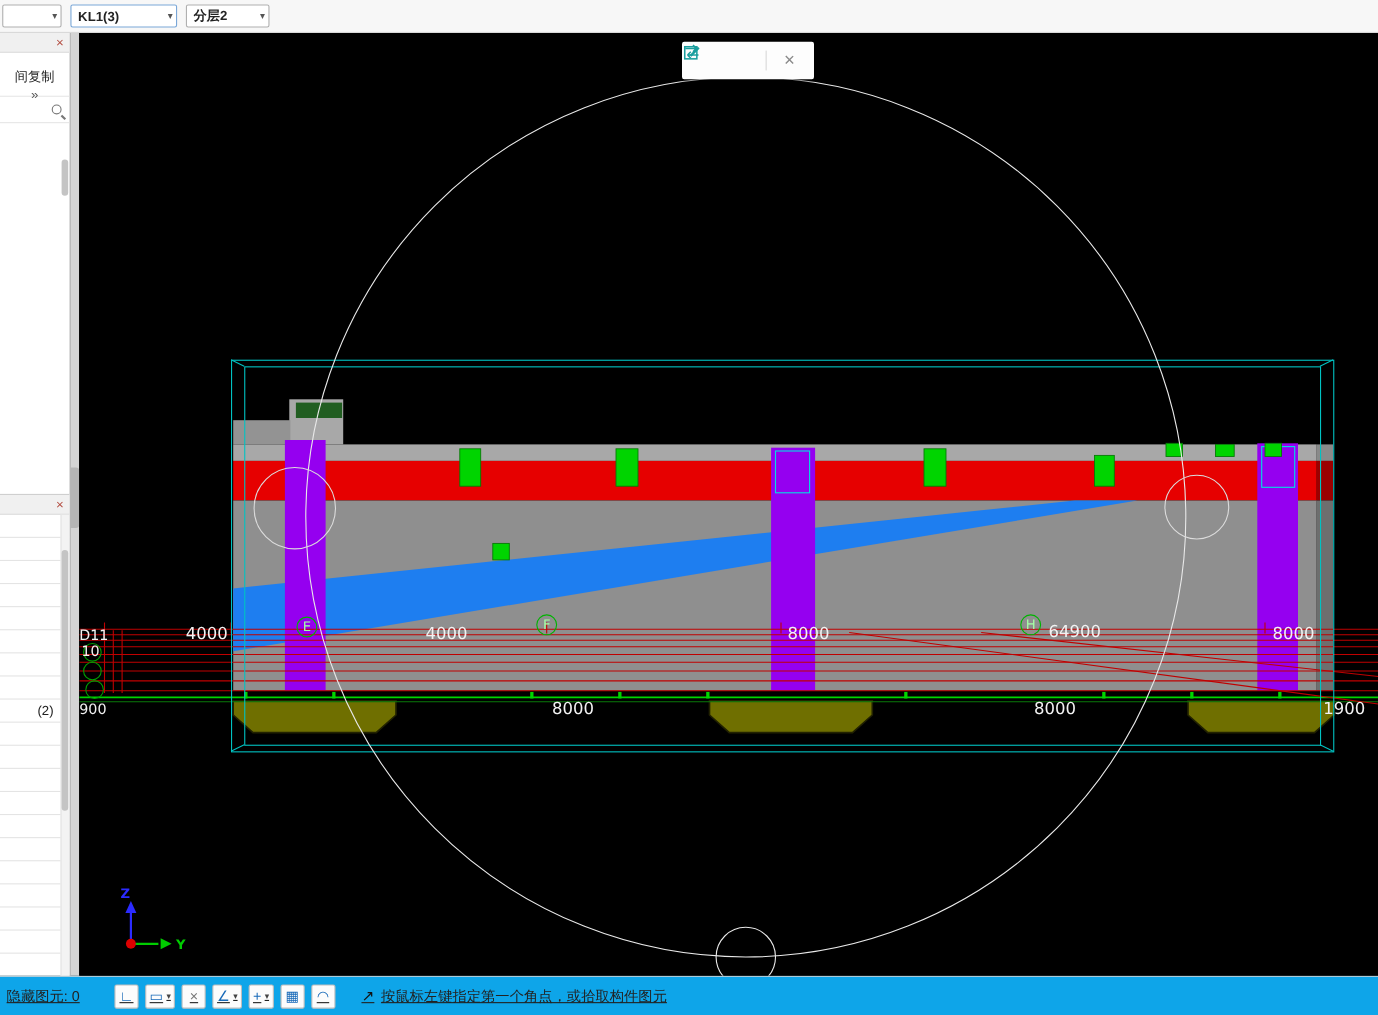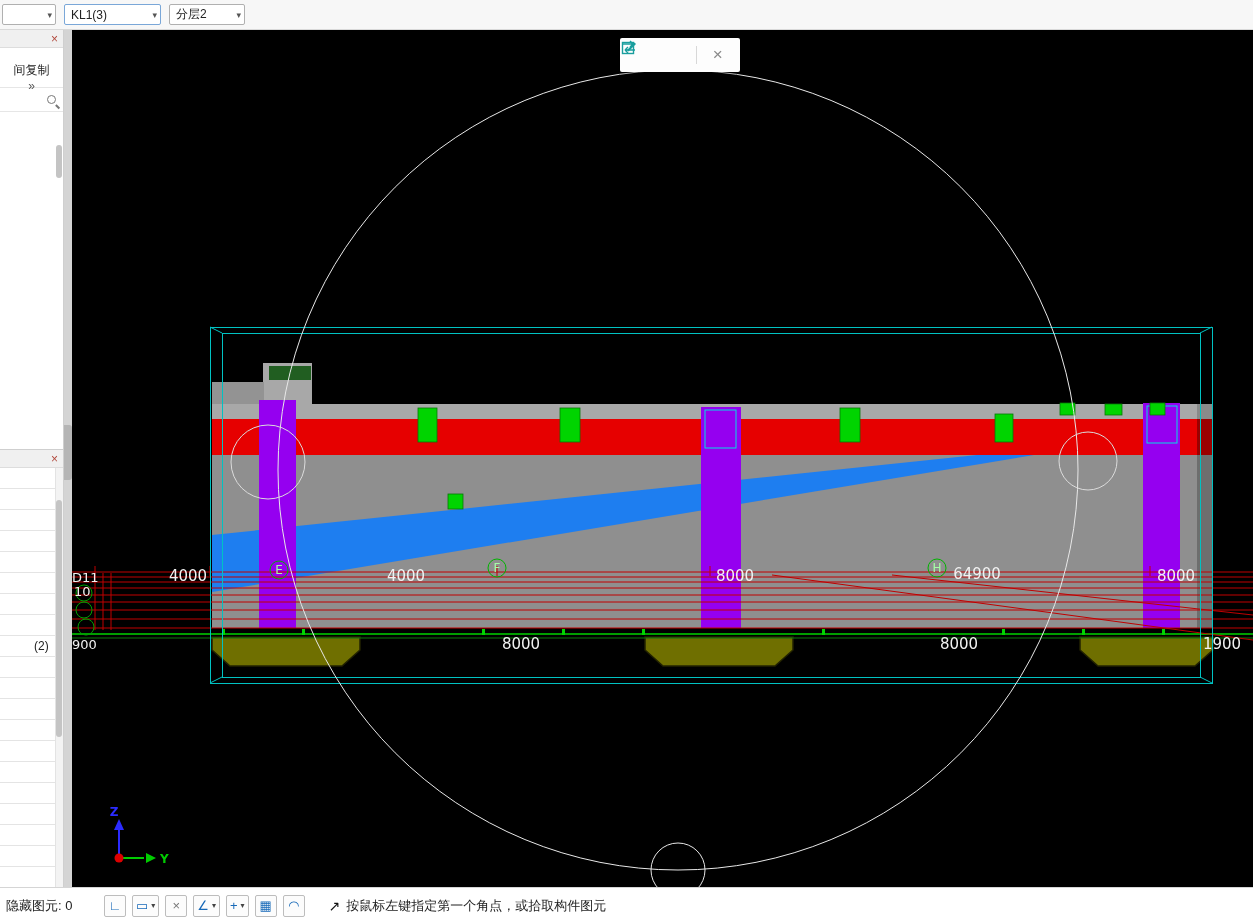--- a/index.html
+++ b/index.html
@@ -4,21 +4,21 @@
 <style>
   * { margin:0; padding:0; box-sizing:border-box; }
   body { font-family:"Liberation Sans","DejaVu Sans",sans-serif; background:#222; }
   .app { position:relative; width:1253px; height:923px; background:#000; overflow:hidden; }
 
   
   .topbar { height:30px; background:#f7f7f7; border-bottom:1px solid #d9d9d9;
             display:flex; align-items:center; gap:8px; padding-left:2px; }
   .combo { height:21px; background:#fff; border:1px solid #b0b0b0; border-radius:2px;
            display:flex; align-items:center; font-size:12px; color:#222; padding:0 3px 0 6px; }
-  .combo .val { flex:1; white-space:nowrap; overflow:hidden; }
+  .combo .val { flex:1; white-space:nowrap; overflow:hidden;font-weight:bold; }
   .combo .caret { font-size:9px; color:#555; margin-left:4px; }
   .combo1 { width:54px; } .combo2 { width:97px; border-color:#7aa7d8; } .combo3 { width:76px;justify-content:flex-end; }
 
   
   .main { display:flex; height:857px; }
   .leftcol { width:64px; background:#fff; display:flex; flex-direction:column; border-right:1px solid #cfcfcf; }
   .panel-header { height:18px; background:#f0f0f0; border-bottom:1px solid #ddd;
                   display:flex; justify-content:flex-end; align-items:center; padding-right:5px; }
   .panel-close { font-size:12px; line-height:12px; color:#b24a3e; cursor:pointer; }
   .panel-top { height:420px; position:relative; border-bottom:1px solid #cfcfcf; }
@@ -51,22 +51,22 @@
   .axis-y { fill:#00cc00; font-size:12px; font-weight:bold; }
 
   .float-toolbar { position:absolute; left:548px; top:8px; width:120px; height:34px; background:#fdfdfd;
                    border-radius:2px; box-shadow:0 1px 5px rgba(0,0,0,.55);
                    display:flex; align-items:center; justify-content:space-around; padding:0 6px; }
   .ft-btn { width:24px; height:24px; display:flex; align-items:center; justify-content:center; cursor:pointer; }
   .ft-sep { width:1px; height:18px; background:#d8d8d8; }
   .ft-close { color:#8a8a8a; font-size:17px; }
 
   
-  .statusbar { height:36px; background:#ffffff; border-top:1px solid #d5d5d5;
-               display:flex; align-items:center; padding-left:6px; font-size:13px; color:#222; }
+  .statusbar { height:36px; background:#0ea5e9; border-top:1px solid #d5d5d5;
+               display:flex; align-items:center; padding-left:6px; font-size:13px; color:#222;text-decoration:underline; }
   .hidden-label { width:98px; }
   .sb-btn { height:22px; min-width:22px; border:1px solid #bdbdbd; background:#fcfcfc; border-radius:2px;
             display:flex; align-items:center; justify-content:center; margin-right:6px;
             color:#1769b8; font-size:13px; padding:0 3px; cursor:pointer; }
   .sb-btn .caret { font-size:8px; color:#444; margin-left:3px; }
   .sb-btn.gray { color:#777; }
   .hint { margin-left:18px; display:flex; align-items:center; gap:6px; }
   .hint-arrow { font-size:14px; color:#111; }
 </style>
 </head>

